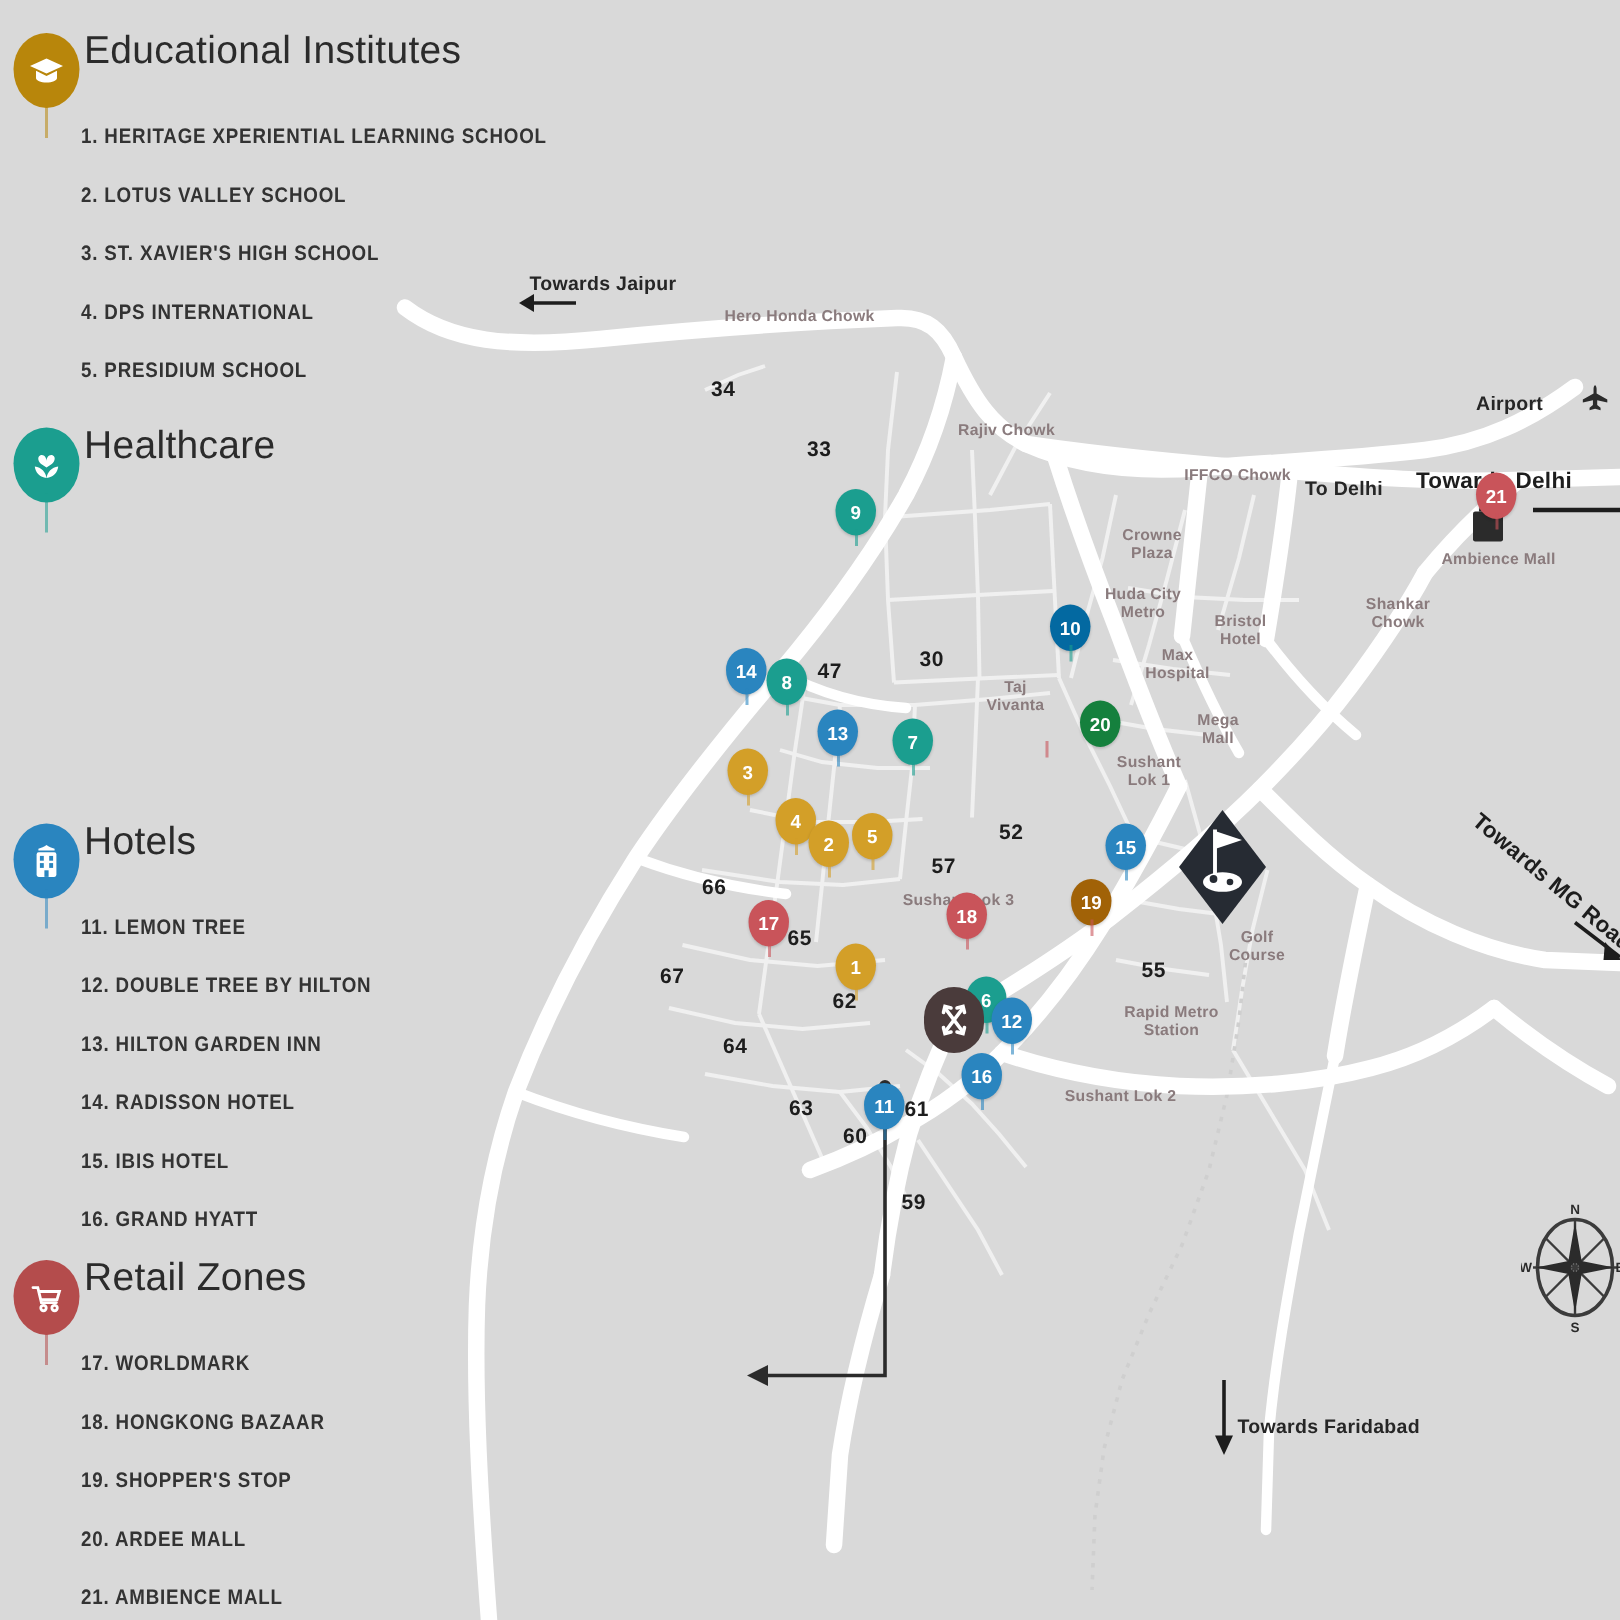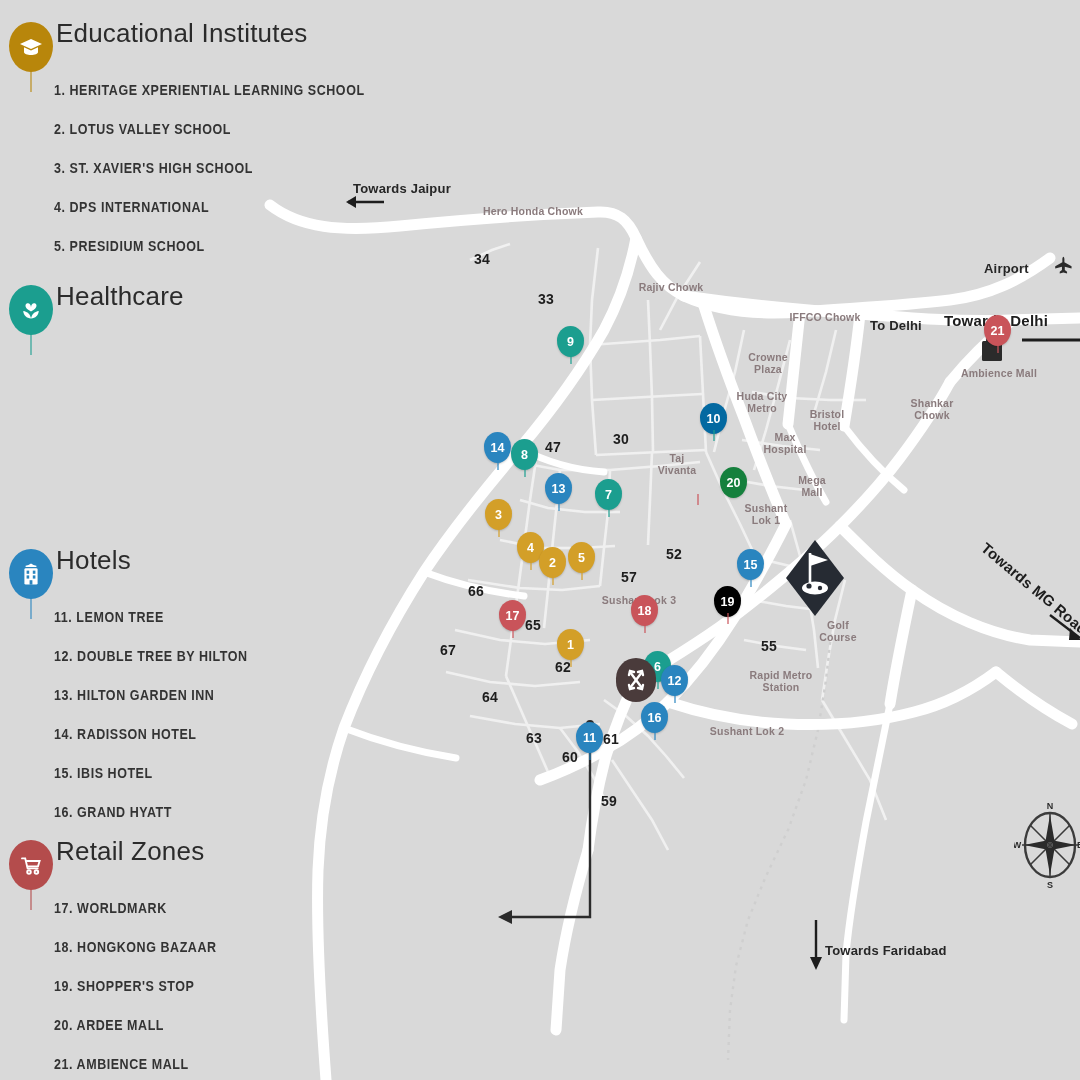--- a/index.html
+++ b/index.html
@@ -402,21 +402,21 @@
     </div>
     <div class="marker" style="left: 568px; top: 542px;">
       <div class="head" style="background: rgb(211, 159, 40);">5</div>
       <div class="tail" style="background: rgb(211, 159, 40); opacity: 0.6;"></div>
     </div>
     <div class="marker" style="left: 737px; top: 549px;">
       <div class="head" style="background: rgb(42, 133, 191);">15</div>
       <div class="tail" style="background: rgb(42, 133, 191); opacity: 0.6;"></div>
     </div>
     <div class="marker" style="left: 714px; top: 586px;">
-      <div class="head" style="background: #000000;">19</div>
+      <div class="head" style="background: #a16207;">19</div>
       <div class="tail" style="background: rgb(201, 84, 90); opacity: 0.6;"></div>
     </div>
     <div class="marker" style="left: 499px; top: 600px;">
       <div class="head" style="background: rgb(201, 84, 90);">17</div>
       <div class="tail" style="background: rgb(201, 84, 90); opacity: 0.6;"></div>
     </div>
     <div class="marker" style="left: 631px; top: 595px;">
       <div class="head" style="background: rgb(201, 84, 90);">18</div>
       <div class="tail" style="background: rgb(201, 84, 90); opacity: 0.6;"></div>
     </div>

